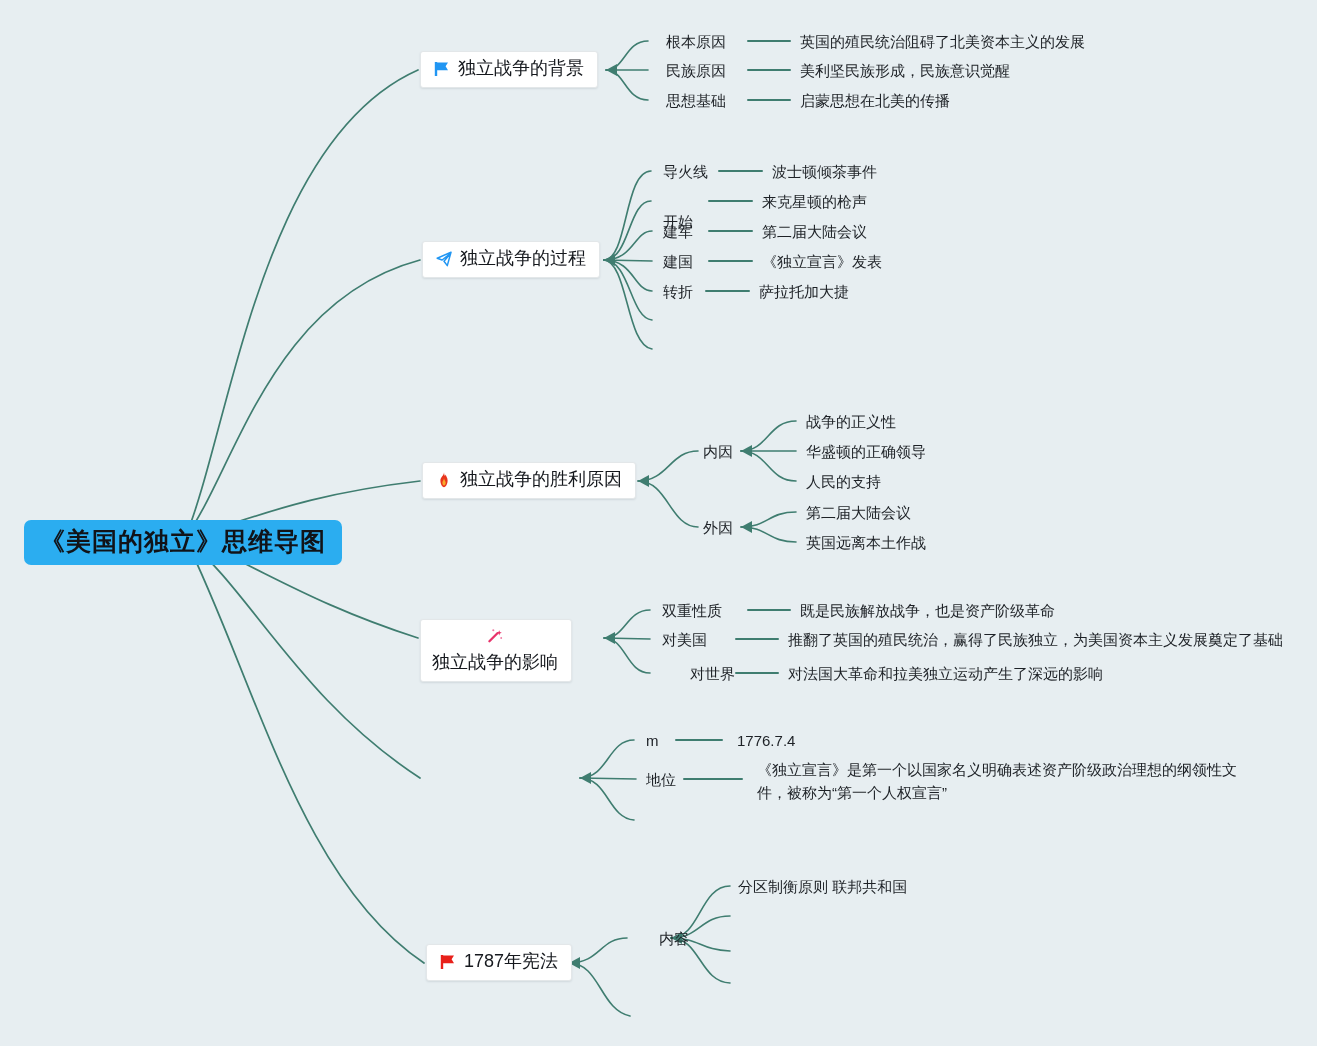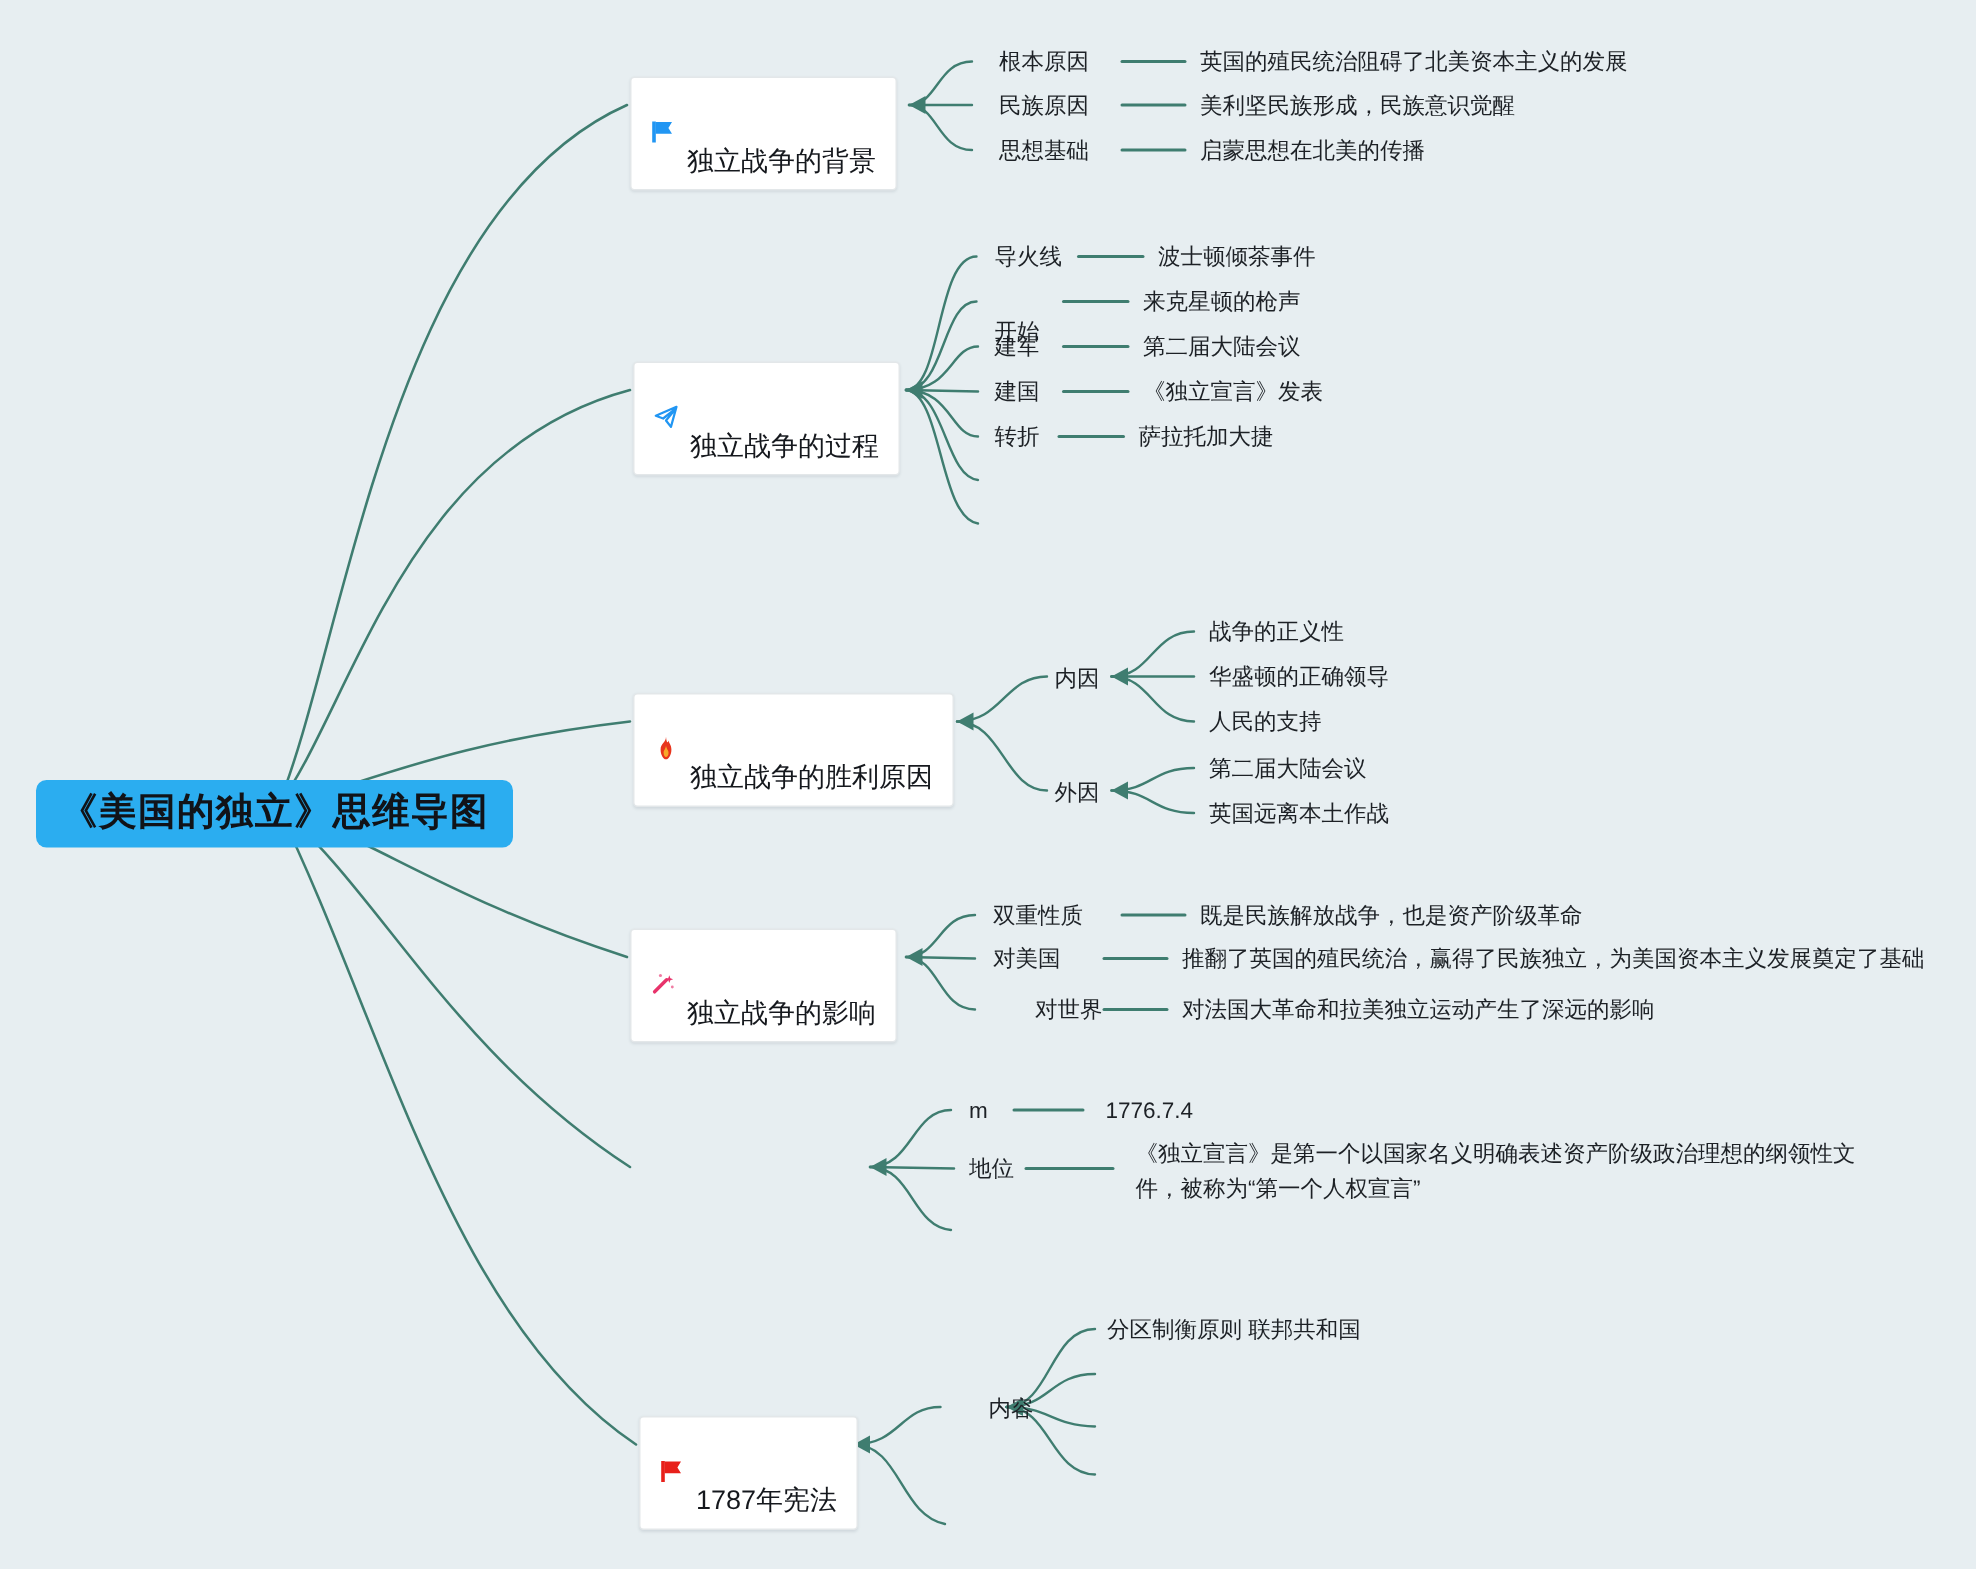--- a/index.html
+++ b/index.html
@@ -58,21 +58,21 @@
     z-index: 5;
   }
   .branch-node .bicon {
     display: inline-flex;
     align-items: center;
     justify-content: center;
     width: 20px;
     height: 20px;
     flex: 0 0 20px;
   }
-  .branch-node .blabel { display: inline-block; margin-top: 39px; }
+  .branch-node .blabel { display: inline-block; }
 
   
   .sub-label {
     position: absolute;
     font-size: 15px;
     color: #1d2126;
     white-space: nowrap;
     line-height: 1.25;
     z-index: 4;
   }
@@ -235,21 +235,21 @@
     <span class="blabel">独立战争的胜利原因</span>
   </div>
   <div class="mid-label" style="left:703px; top:443px;">内因</div>
   <div class="leaf-label" style="left:806px; top:413px;">战争的正义性</div>
   <div class="leaf-label" style="left:806px; top:443px;">华盛顿的正确领导</div>
   <div class="leaf-label" style="left:806px; top:473px;">人民的支持</div>
   <div class="mid-label" style="left:703px; top:519px;">外因</div>
   <div class="leaf-label" style="left:806px; top:504px;">第二届大陆会议</div>
   <div class="leaf-label" style="left:806px; top:534px;">英国远离本土作战</div>
 
-  <div class="branch-node" style="left:420px; top:619px;">
+  <div class="branch-node" style="left:420px; top:619px;flex-direction:column;">
     <span class="bicon">
       <svg width="18" height="18" viewBox="0 0 18 18">
         <path d="M3.4 14.2 L11.4 6.2" stroke="#e8336b" stroke-width="2.3" stroke-linecap="round"></path>
         <path d="M13.2 3.2 l0.7 1.9 l1.9 0.7 l-1.9 0.7 l-0.7 1.9 l-0.7 -1.9 l-1.9 -0.7 l1.9 -0.7 z" fill="#e8336b"></path>
         <circle cx="7.3" cy="3.3" r="1.05" fill="#f07ca3"></circle>
         <circle cx="15.2" cy="11.0" r="0.95" fill="#f07ca3"></circle>
       </svg>
     </span>
     <span class="blabel">独立战争的影响</span>
   </div>

